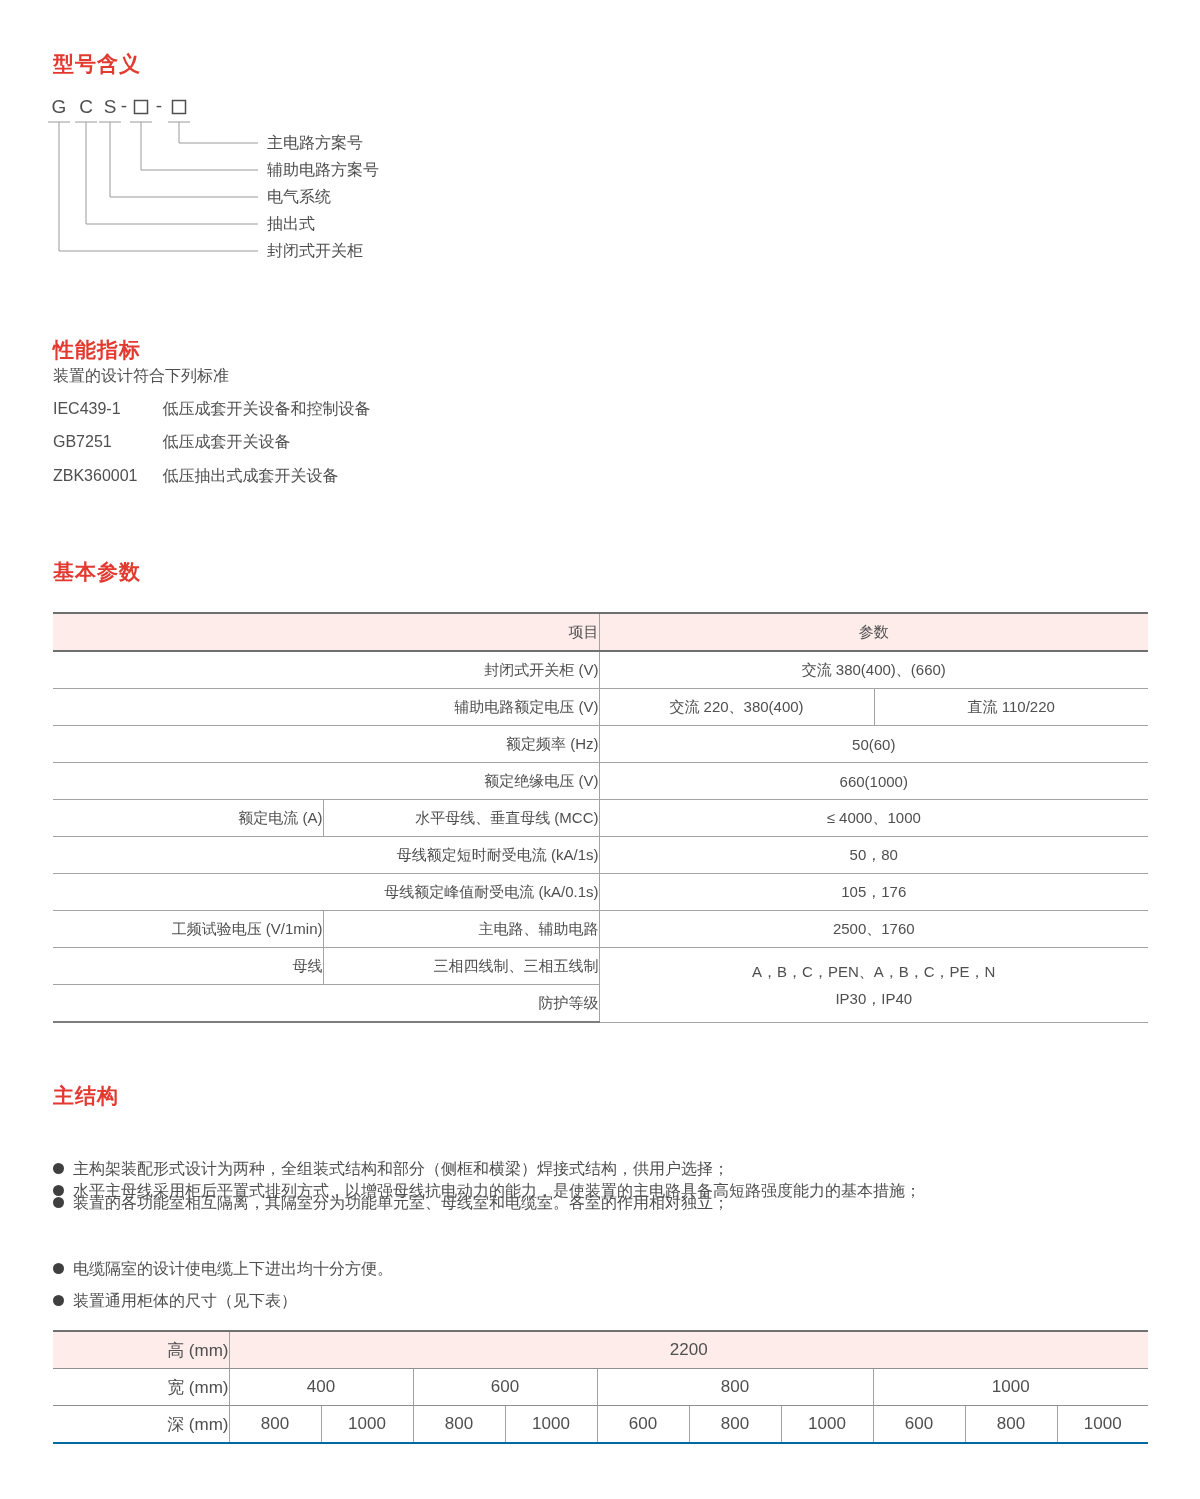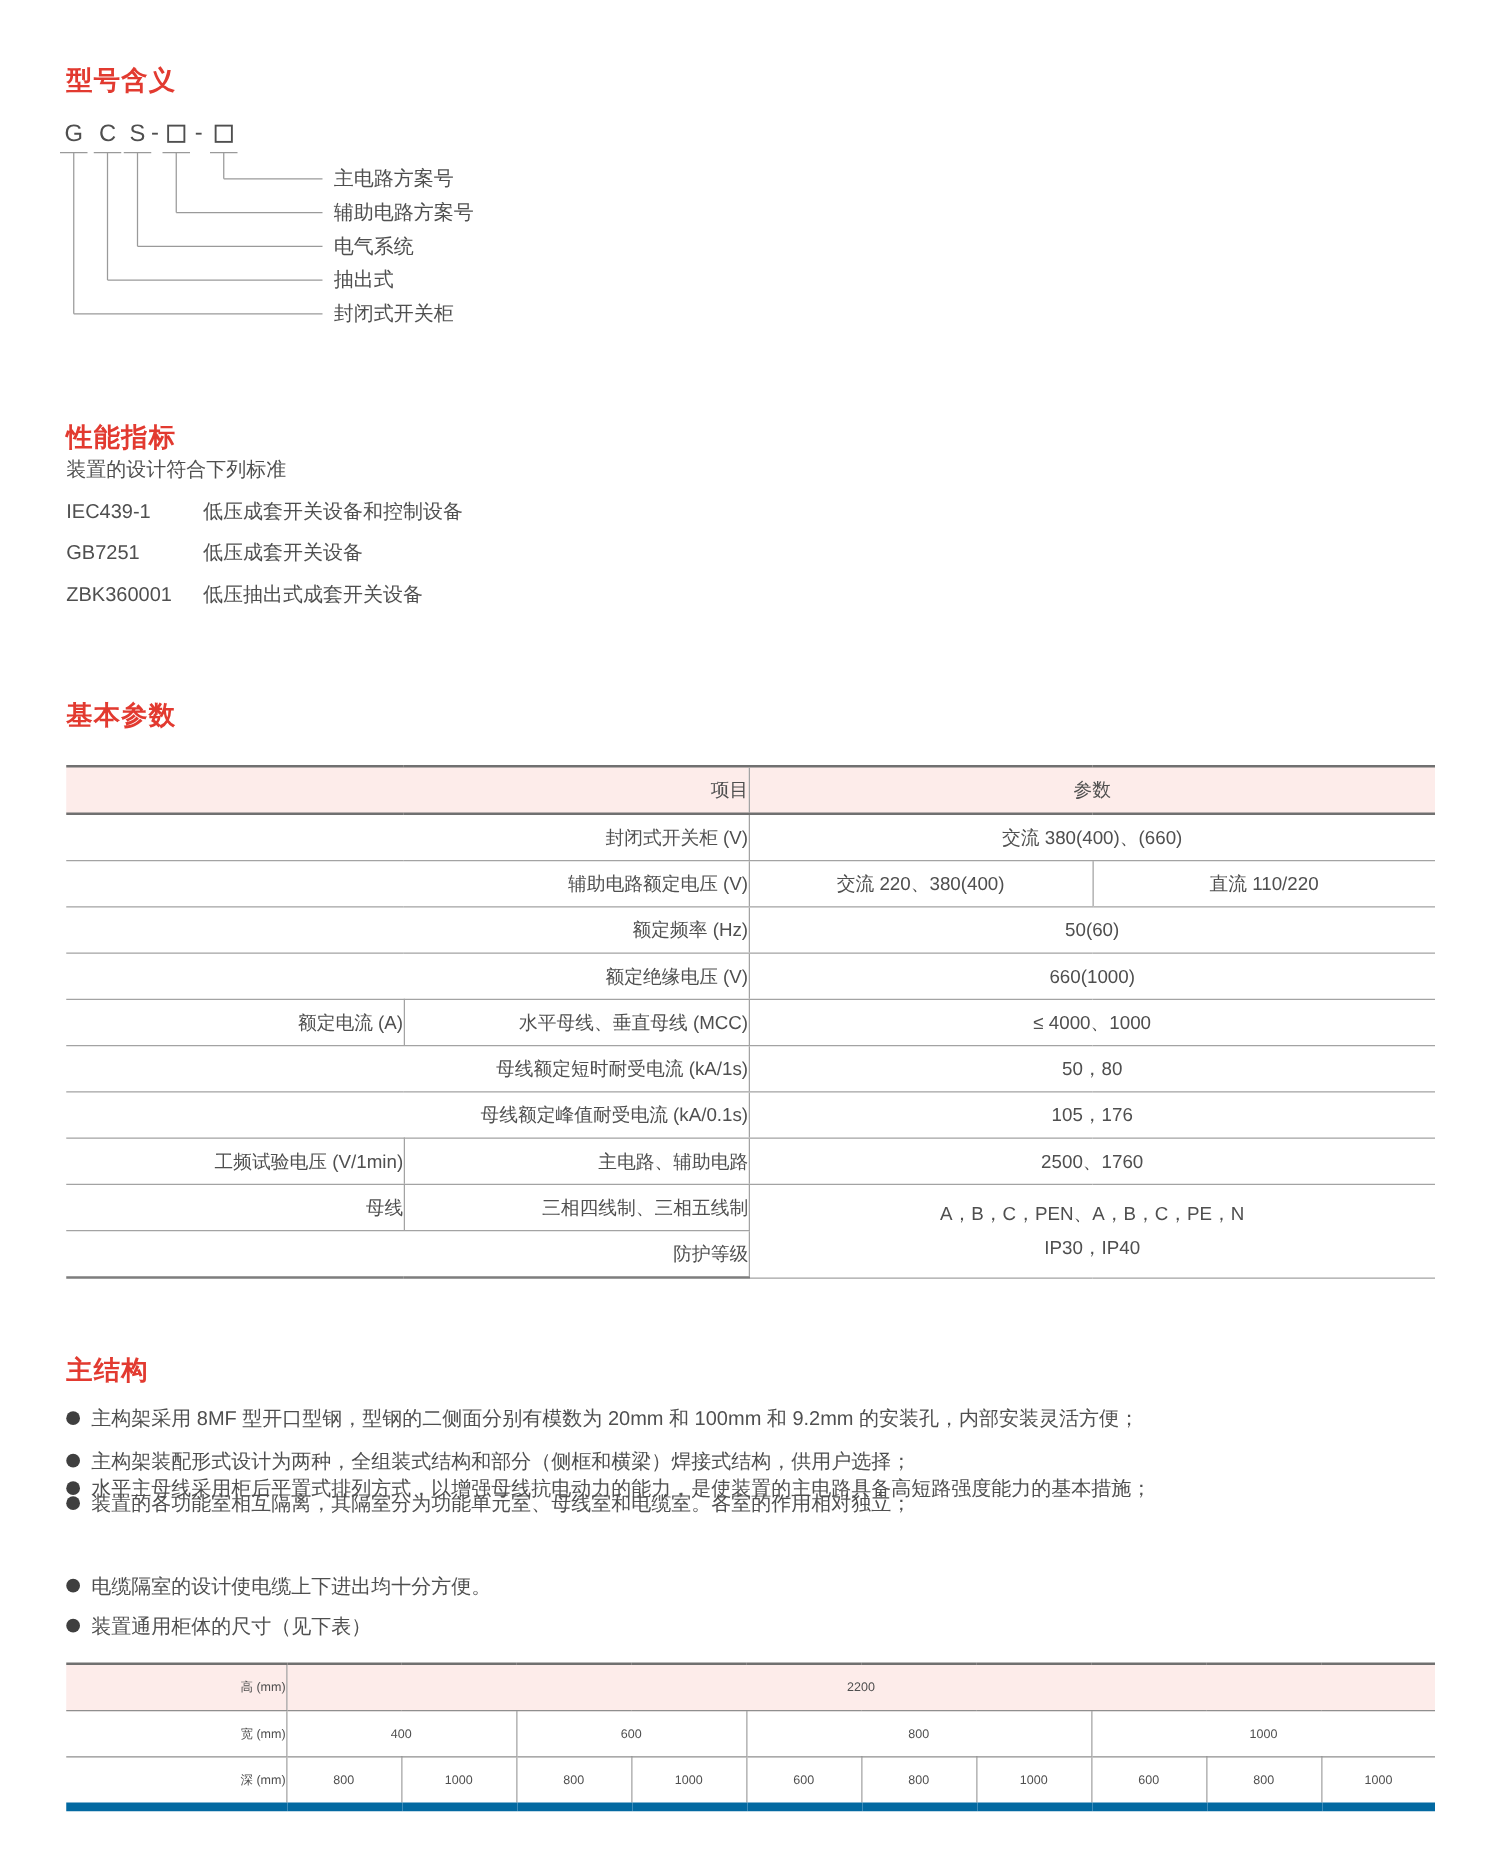--- a/index.html
+++ b/index.html
@@ -18,24 +18,24 @@
   td.vl{border-left:1px solid #a3a3a3;}
   tr.hdr td{background:#fdecea;border-top:2px solid #707070;border-bottom:2px solid #707070;}
   tr.lastrow td{border-bottom:2px solid #7d7d7d;}
   td.bb2{border-bottom:2px solid #7d7d7d;}
   td.merged{vertical-align:middle;}
   td.merged .m1,td.merged .m2{text-align:center;line-height:27px;}
   
   .bullet-line{position:absolute;left:53px;font-size:16px;color:#4f4f4f;white-space:nowrap;}
   .bullet-dot{display:inline-block;width:11px;height:11px;border-radius:50%;background:#3f3f3f;margin-right:9px;vertical-align:middle;position:relative;top:-1px;}
   
-  table.dims{border-collapse:collapse;table-layout:fixed;width:1095px;font-size:10px;color:#4f4f4f;}
+  table.dims{border-collapse:collapse;table-layout:fixed;width:1095px;font-size:17px;color:#4f4f4f;}
   table.dims td{height:36px;padding:0;border-bottom:1px solid #8f8f8f;vertical-align:middle;}
   table.dims tr.firstrow td{background:#fdecea;border-top:2px solid #707070;}
-  table.dims tr.lastrow td{border-bottom:7px solid #0369a1;}
+  table.dims tr.lastrow td{border-bottom:2px solid #0369a1;}
   
   .diagram text{fill:#4f4f4f;}
   .diagram line{stroke:#9a9a9a;stroke-width:1;}
   .diagram rect{fill:none;stroke:#4f4f4f;stroke-width:1.5;}
 </style>
 </head>
 <body>
 
 <div class="page">
 
@@ -151,23 +151,20 @@
       </td>
     </tr>
     <tr class="lastrow">
       <td class="lbl" colspan="2">防护等级</td>
     </tr>
   </tbody>
     </table>
 
   <div class="abs sec-title" style="left:53px;top:1082px;">主结构</div>
 
-  <div class="bullet-line" style="top:1125px;">
-    <span class="bullet-dot"></span><span>主构架采用 8MF 型开口型钢，型钢的二侧面分别有模数为 20mm 和 100mm 和 9.2mm 的安装孔，内部安装灵活方便；</span>
-  </div>
   <div class="bullet-line" style="top:1159px;">
     <span class="bullet-dot"></span><span>主构架装配形式设计为两种，全组装式结构和部分（侧框和横梁）焊接式结构，供用户选择；</span>
   </div>
   <div class="bullet-line" style="top:1193px;">
     <span class="bullet-dot"></span><span>装置的各功能室相互隔离，其隔室分为功能单元室、母线室和电缆室。各室的作用相对独立；</span>
   </div>
   <div class="bullet-line" style="top:1181px;">
     <span class="bullet-dot"></span><span>水平主母线采用柜后平置式排列方式，以增强母线抗电动力的能力，是使装置的主电路具备高短路强度能力的基本措施；</span>
   </div>
   <div class="bullet-line" style="top:1259px;">

